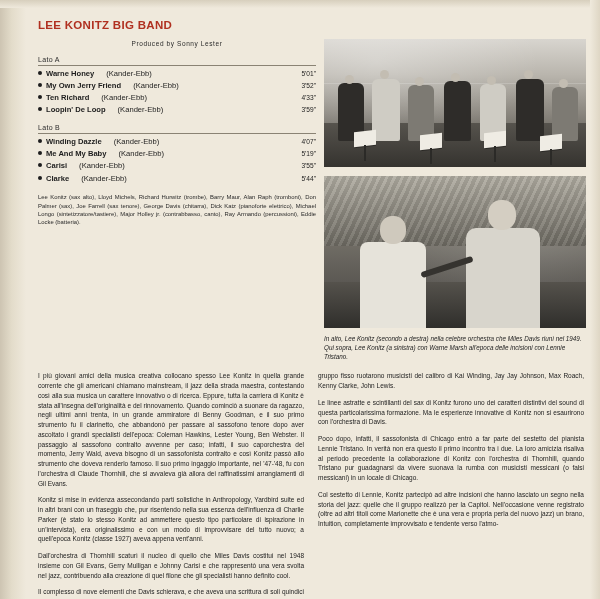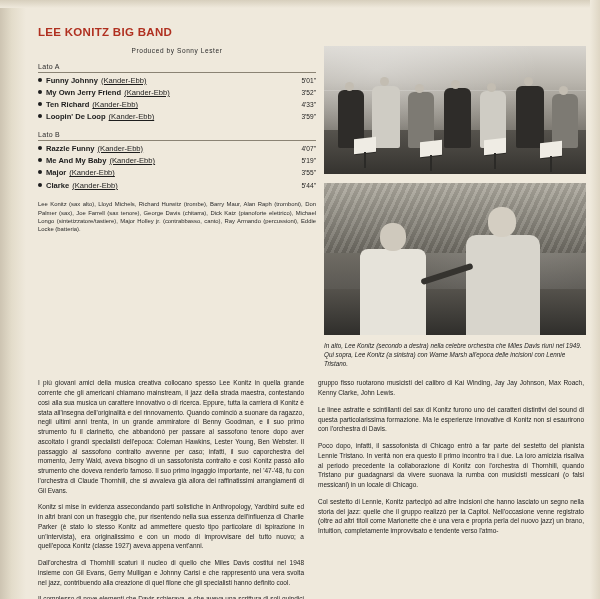--- a/index.html
+++ b/index.html
@@ -45,21 +45,21 @@
     width: 556px;
     height: 582px;
   }
 
   
   .title {
     color: #b03020;
     font-size: 11.5px;
     font-weight: bold;
     letter-spacing: 0.3px;
-    margin: 16px 0 0 8px;
+    margin: 9px 0 0 8px;
   }
 
   
   .top-area {
     display: flex;
     margin-top: 8px;
   }
   .tracks-col {
     width: 286px;
     padding-left: 8px;
@@ -104,23 +104,22 @@
     flex: 0 0 auto;
     position: relative;
     top: -1px;
   }
   .tname {
     font-weight: bold;
     white-space: nowrap;
   }
   .tcomp {
     font-weight: normal;
-    margin-left: 3px;
+    margin-left: 12px;
     white-space: nowrap;
-    text-decoration: underline;
   }
   .ttime {
     margin-left: auto;
     font-size: 6.6px;
     font-weight: normal;
   }
   .sideB-wrap { margin-top: 9px; }
 
   .personnel {
     font-size: 5.9px;
@@ -248,21 +247,21 @@
     <div class="top-area">
 
       <div class="tracks-col">
         <div class="produced">Produced by Sonny Lester</div>
 
         <div>
           <div class="side-label">Lato A</div>
 
           <div class="track">
             <span class="bullet"></span>
-            <span class="tname">Funny Johnny</span>
+            <span class="tname">Warne Honey</span>
             <span class="tcomp">(Kander-Ebb)</span>
             <span class="ttime">5'01"</span>
           </div>
           <div class="track">
             <span class="bullet"></span>
             <span class="tname">My Own Jerry Friend</span>
             <span class="tcomp">(Kander-Ebb)</span>
             <span class="ttime">3'52"</span>
           </div>
           <div class="track">
@@ -277,33 +276,33 @@
             <span class="tcomp">(Kander-Ebb)</span>
             <span class="ttime">3'59"</span>
           </div>
         </div>
 
         <div class="sideB-wrap">
           <div class="side-label">Lato B</div>
 
           <div class="track">
             <span class="bullet"></span>
-            <span class="tname">Razzle Funny</span>
+            <span class="tname">Winding Dazzle</span>
             <span class="tcomp">(Kander-Ebb)</span>
             <span class="ttime">4'07"</span>
           </div>
           <div class="track">
             <span class="bullet"></span>
             <span class="tname">Me And My Baby</span>
             <span class="tcomp">(Kander-Ebb)</span>
             <span class="ttime">5'19"</span>
           </div>
           <div class="track">
             <span class="bullet"></span>
-            <span class="tname">Major</span>
+            <span class="tname">Carisi</span>
             <span class="tcomp">(Kander-Ebb)</span>
             <span class="ttime">3'55"</span>
           </div>
           <div class="track">
             <span class="bullet"></span>
             <span class="tname">Clarke</span>
             <span class="tcomp">(Kander-Ebb)</span>
             <span class="ttime">5'44"</span>
           </div>
         </div>

